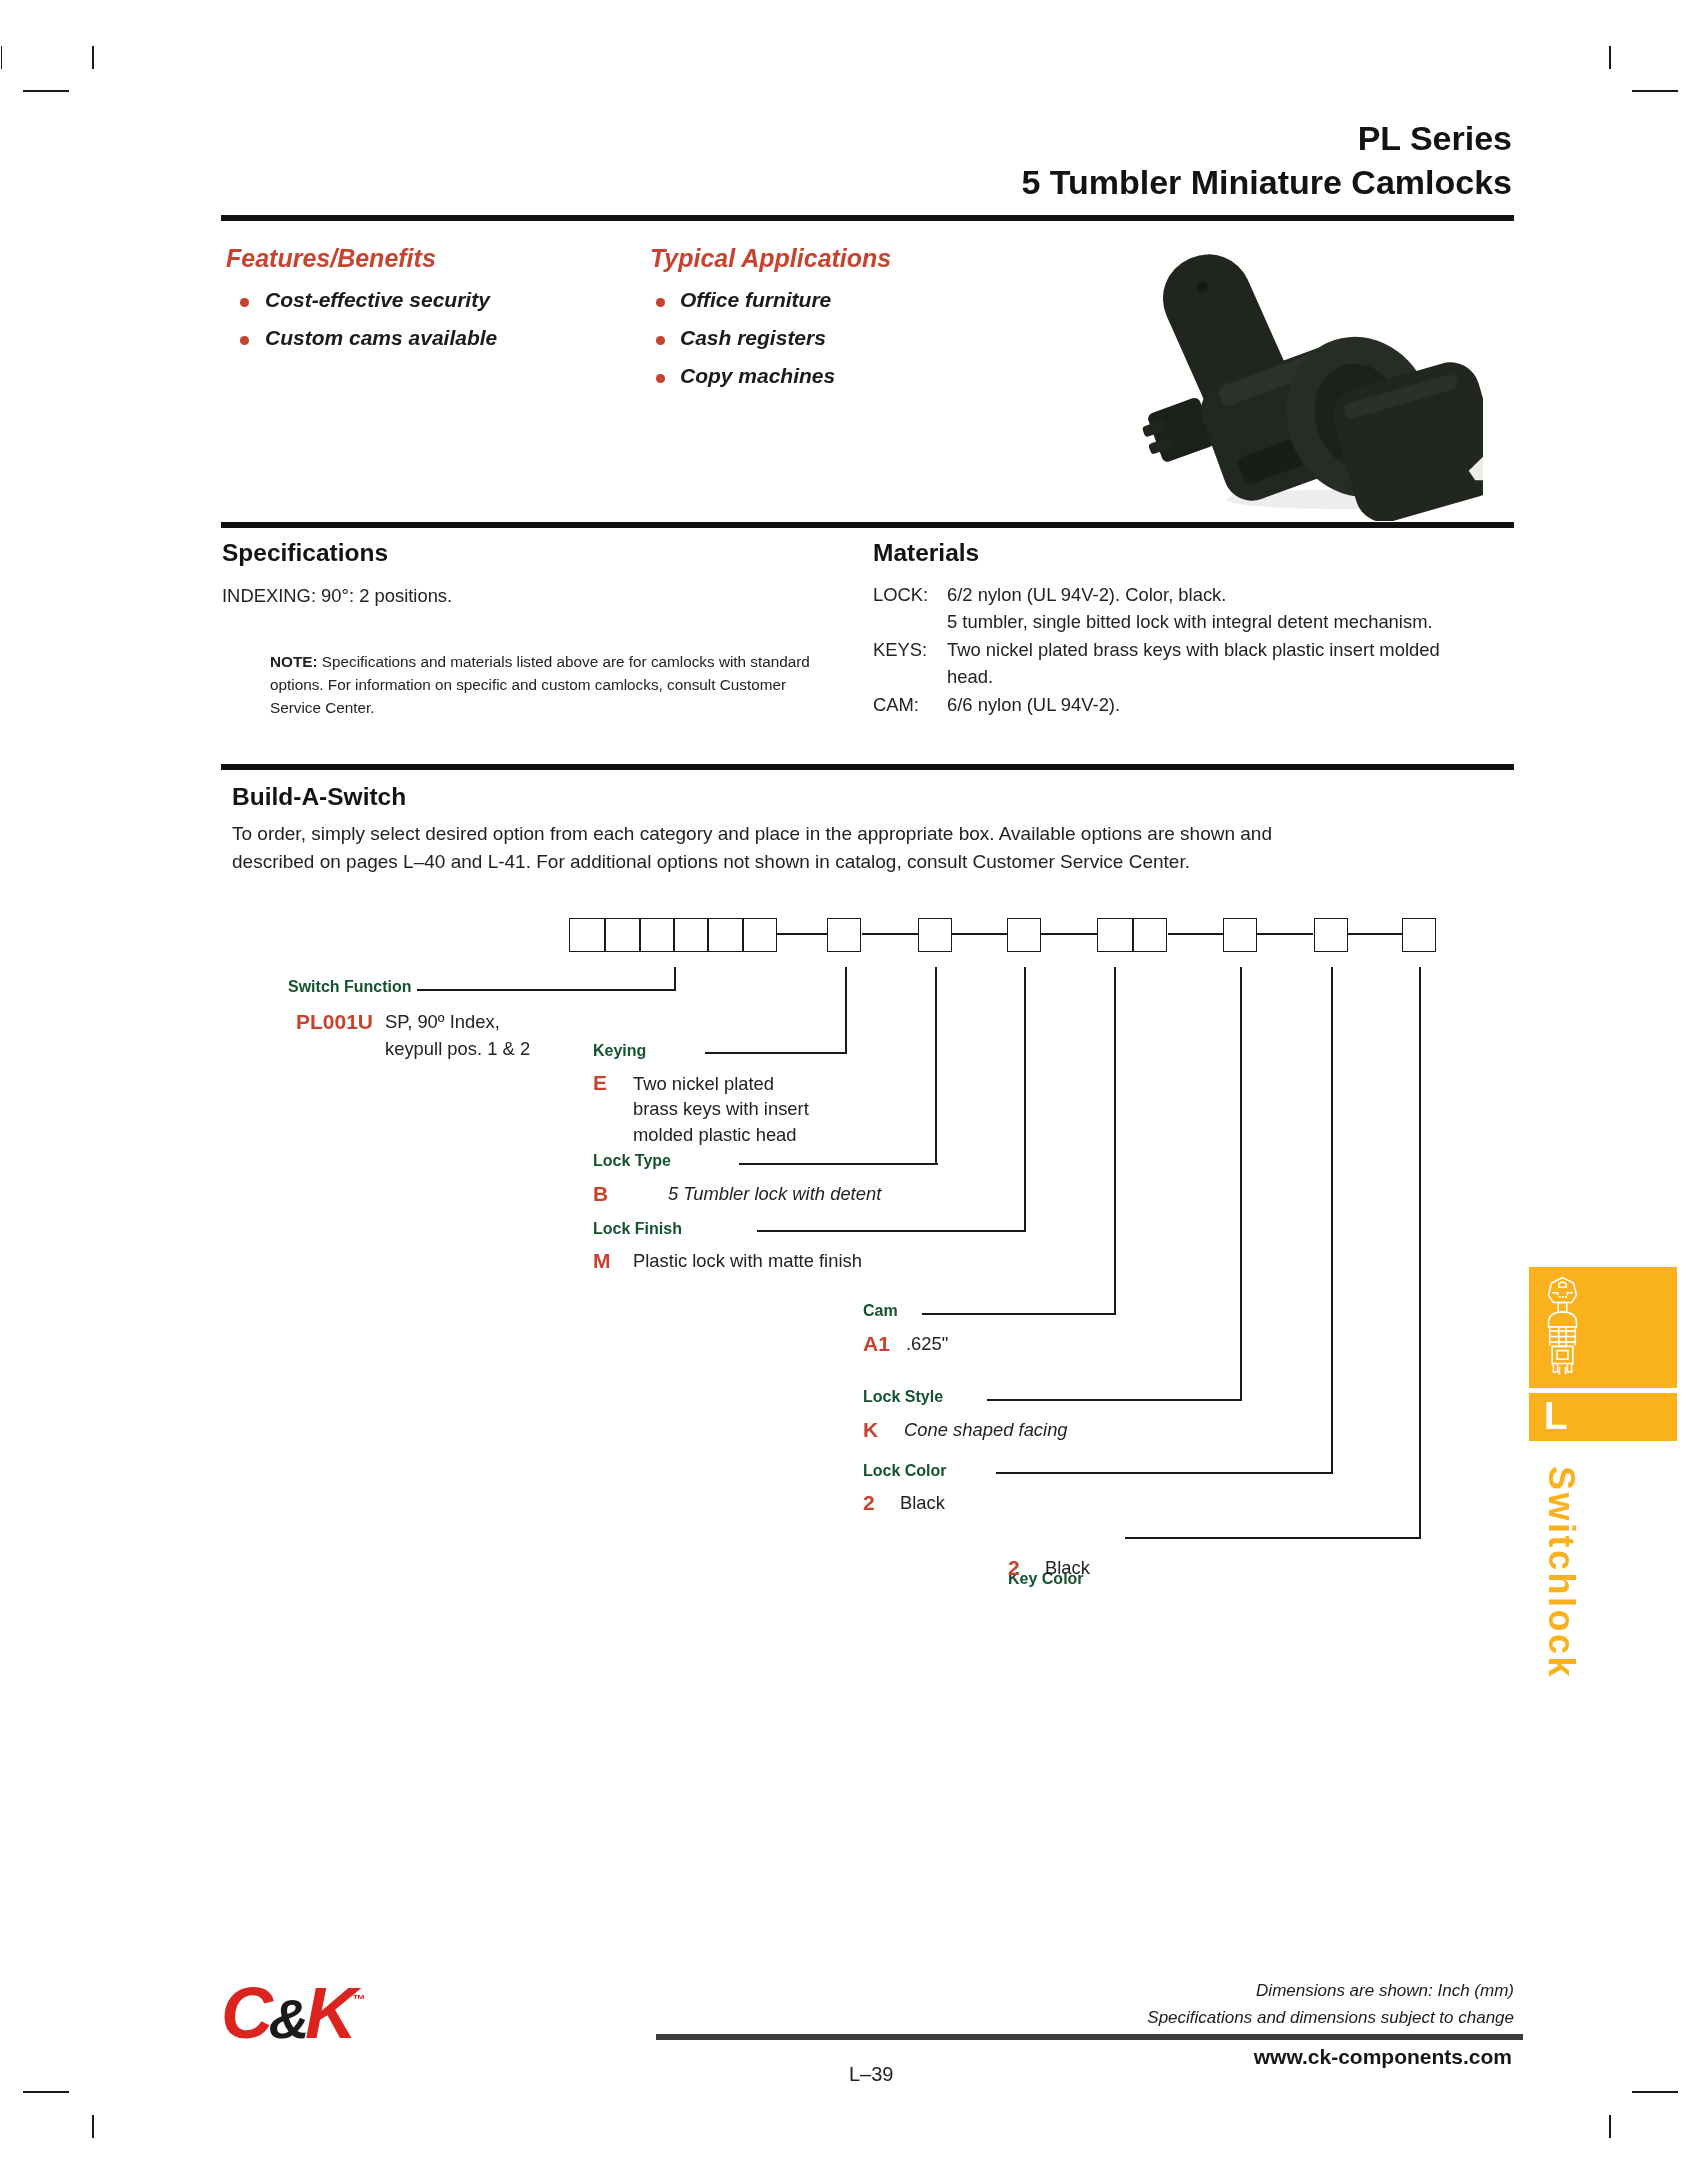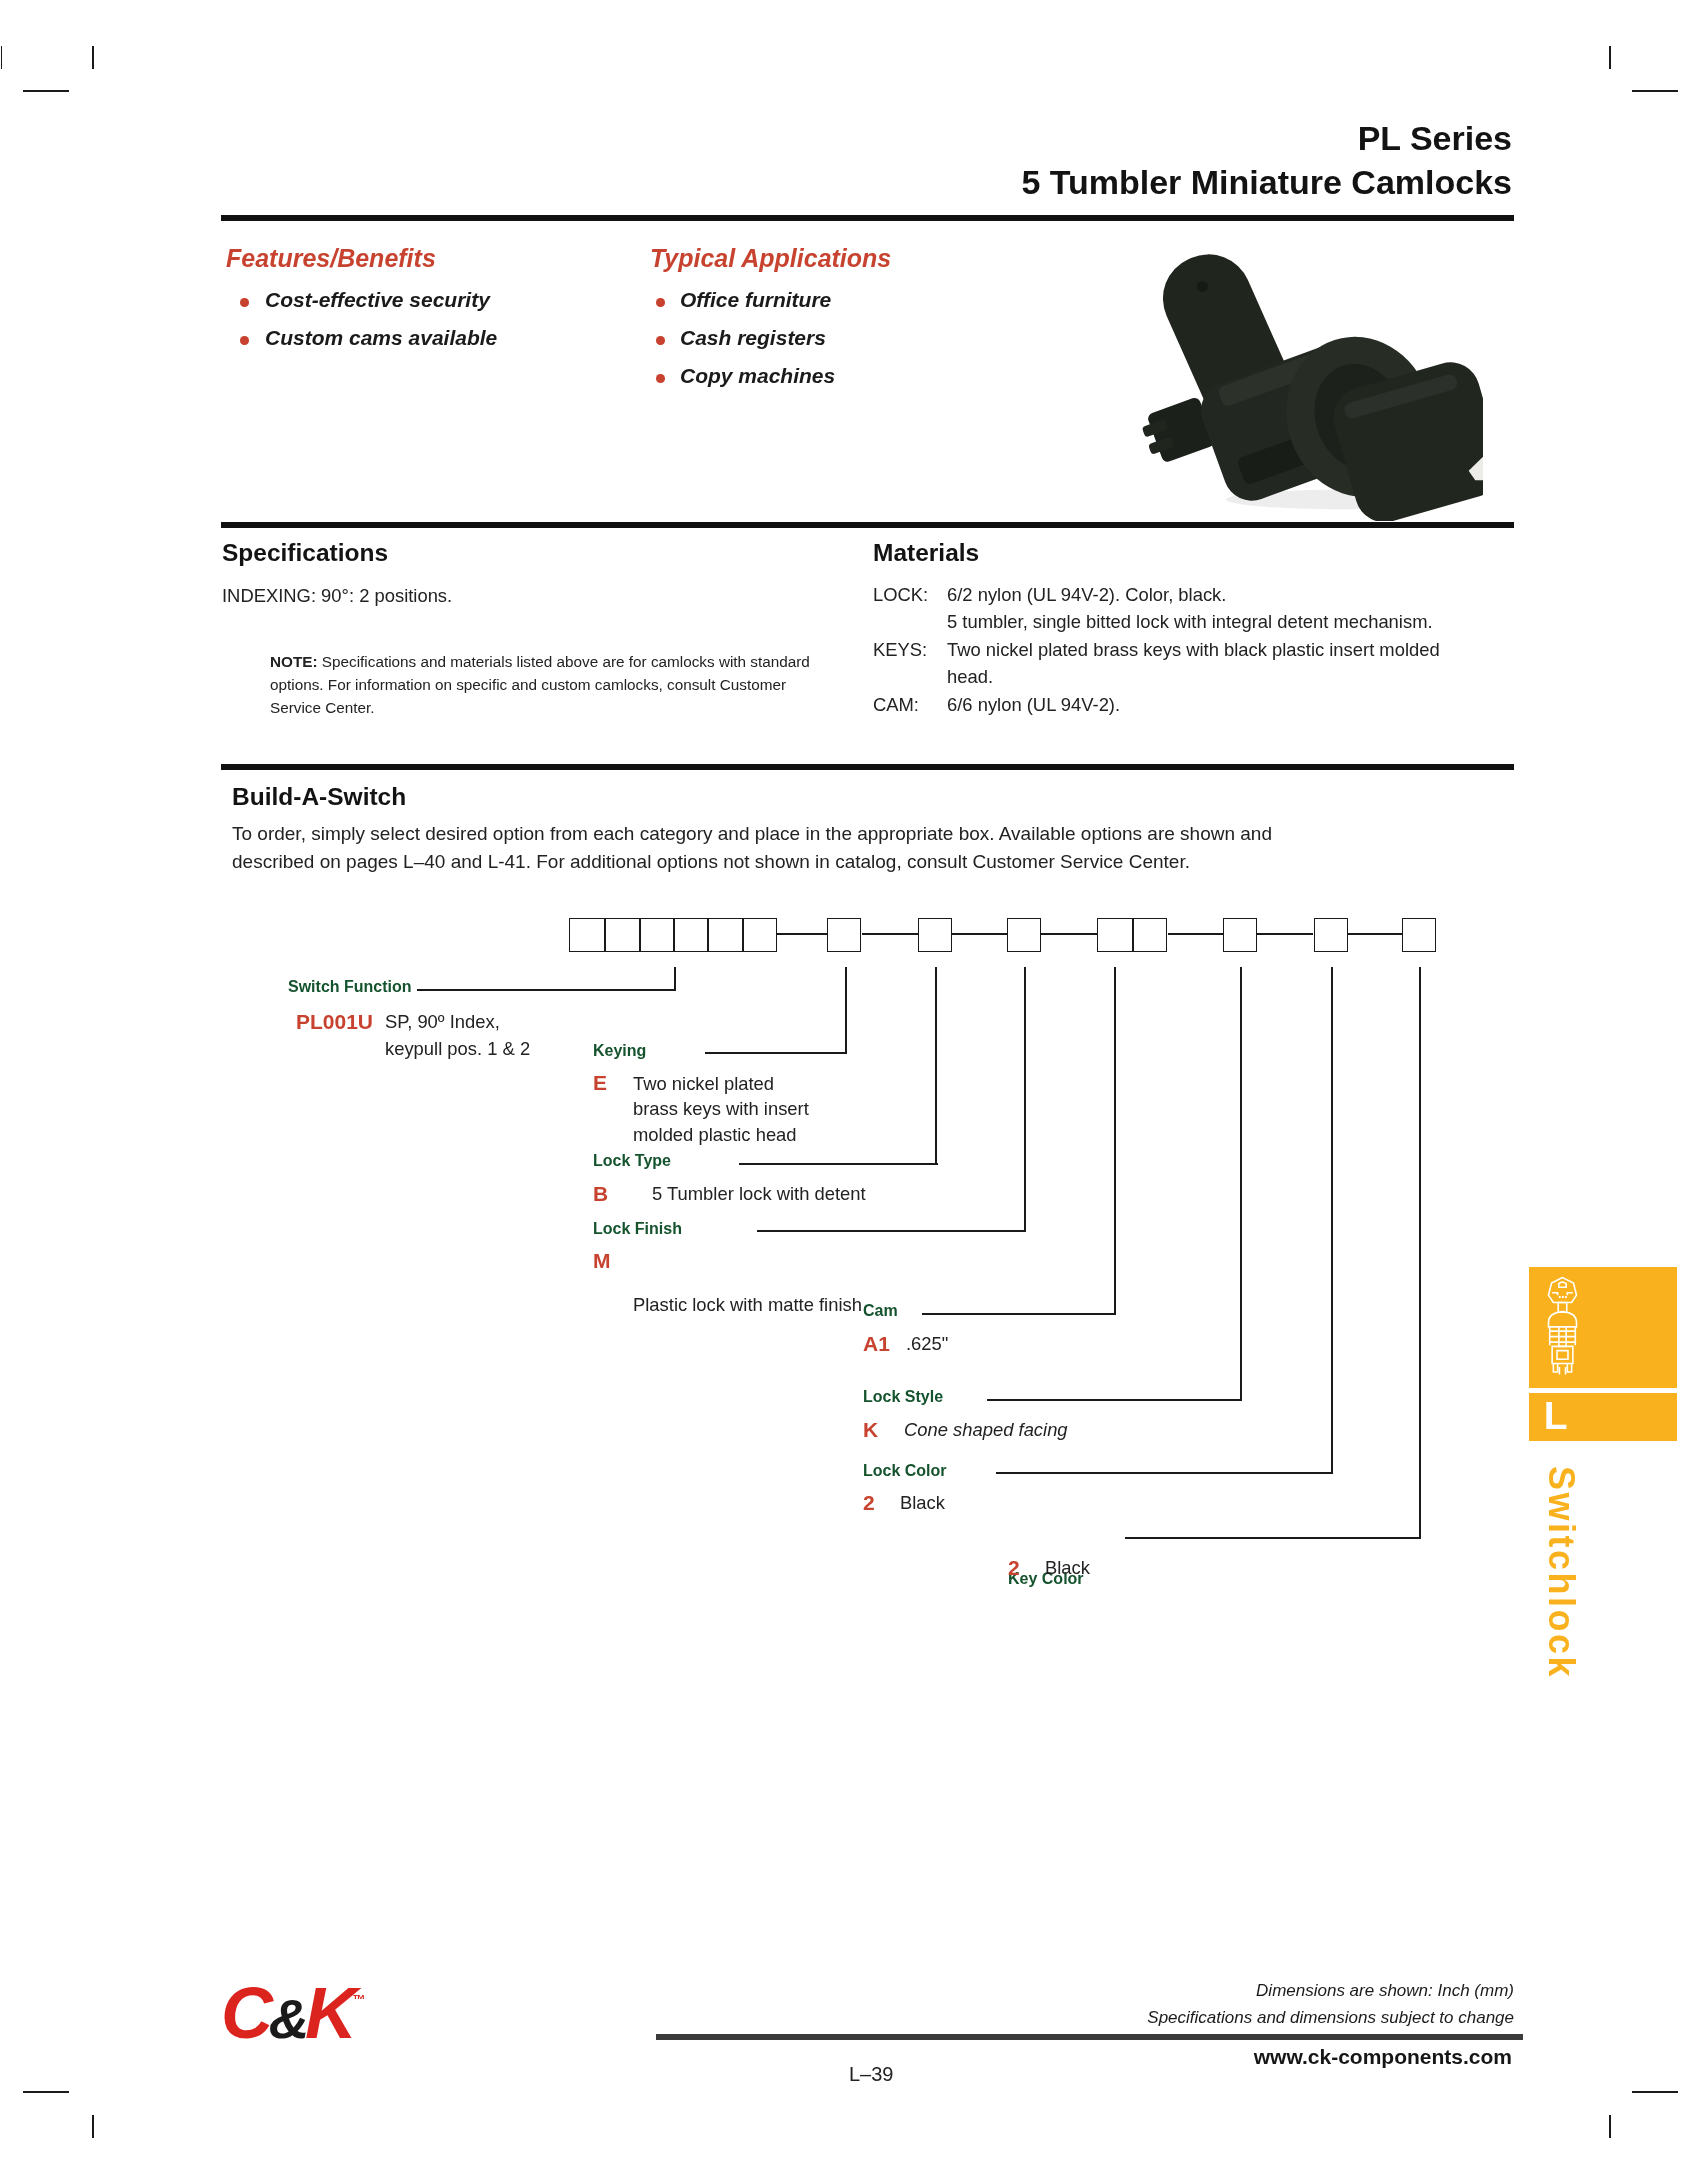--- a/index.html
+++ b/index.html
@@ -178,25 +178,25 @@
   <div class="opt-desc" style="left:385px;top:1038px;">keypull pos. 1 &amp; 2</div>
 
   <div class="opt-label" style="left:593px;top:1042px;">Keying</div>
   <div class="opt-code" style="left:593px;top:1071px;">E</div>
   <div class="opt-desc" style="left:633px;top:1073px;">Two nickel plated</div>
   <div class="opt-desc" style="left:633px;top:1098px;">brass keys with insert</div>
   <div class="opt-desc" style="left:633px;top:1124px;">molded plastic head</div>
 
   <div class="opt-label" style="left:593px;top:1152px;">Lock Type</div>
   <div class="opt-code" style="left:593px;top:1182px;">B</div>
-  <div class="opt-desc" style="left:652px;top:1183px;">5 Tumbler lock with detent</div>
+  <div class="opt-desc" style="left:668px;top:1183px;font-style:italic;">5 Tumbler lock with detent</div>
 
   <div class="opt-label" style="left:593px;top:1220px;">Lock Finish</div>
   <div class="opt-code" style="left:593px;top:1249px;">M</div>
-  <div class="opt-desc" style="left:633px;top:1250px;margin-top:44px;">Plastic lock with matte finish</div>
+  <div class="opt-desc" style="left:633px;top:1250px;">Plastic lock with matte finish</div>
 
   <div class="opt-label" style="left:863px;top:1302px;">Cam</div>
   <div class="opt-code" style="left:863px;top:1332px;">A1</div>
   <div class="opt-desc" style="left:906px;top:1333px;">.625"</div>
 
   <div class="opt-label" style="left:863px;top:1388px;">Lock Style</div>
   <div class="opt-code" style="left:863px;top:1418px;">K</div>
   <div class="opt-desc" style="left:904px;top:1419px;font-style:italic;">Cone shaped facing</div>
 
   <div class="opt-label" style="left:863px;top:1462px;">Lock Color</div>

